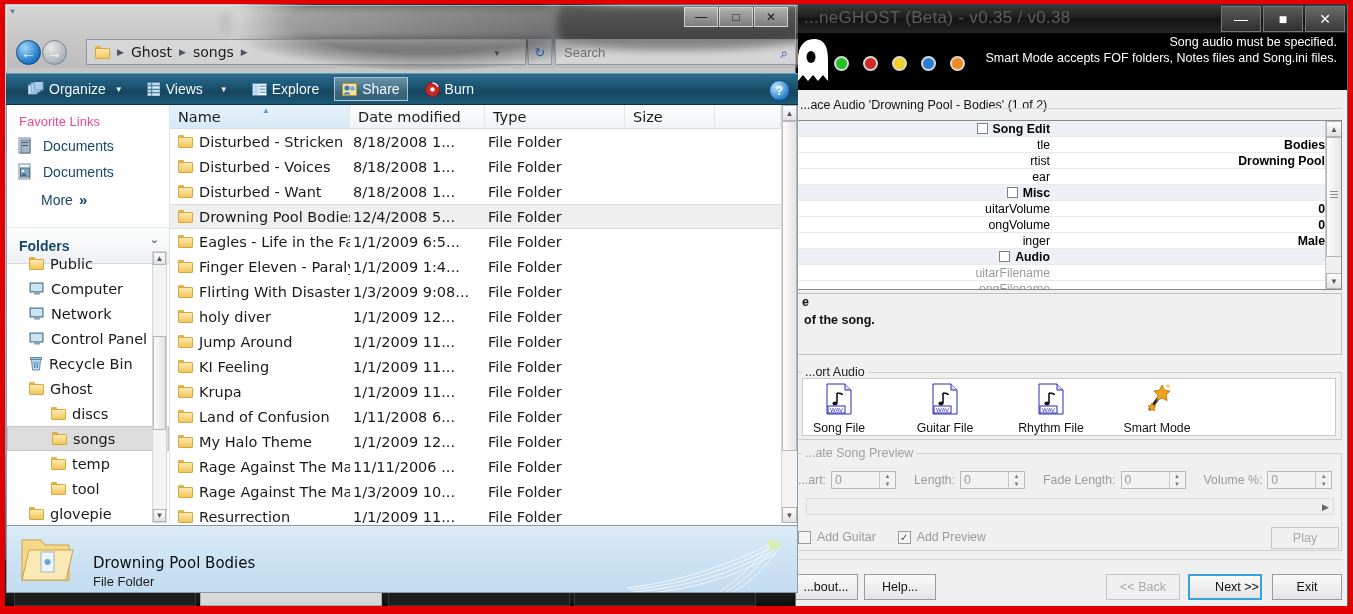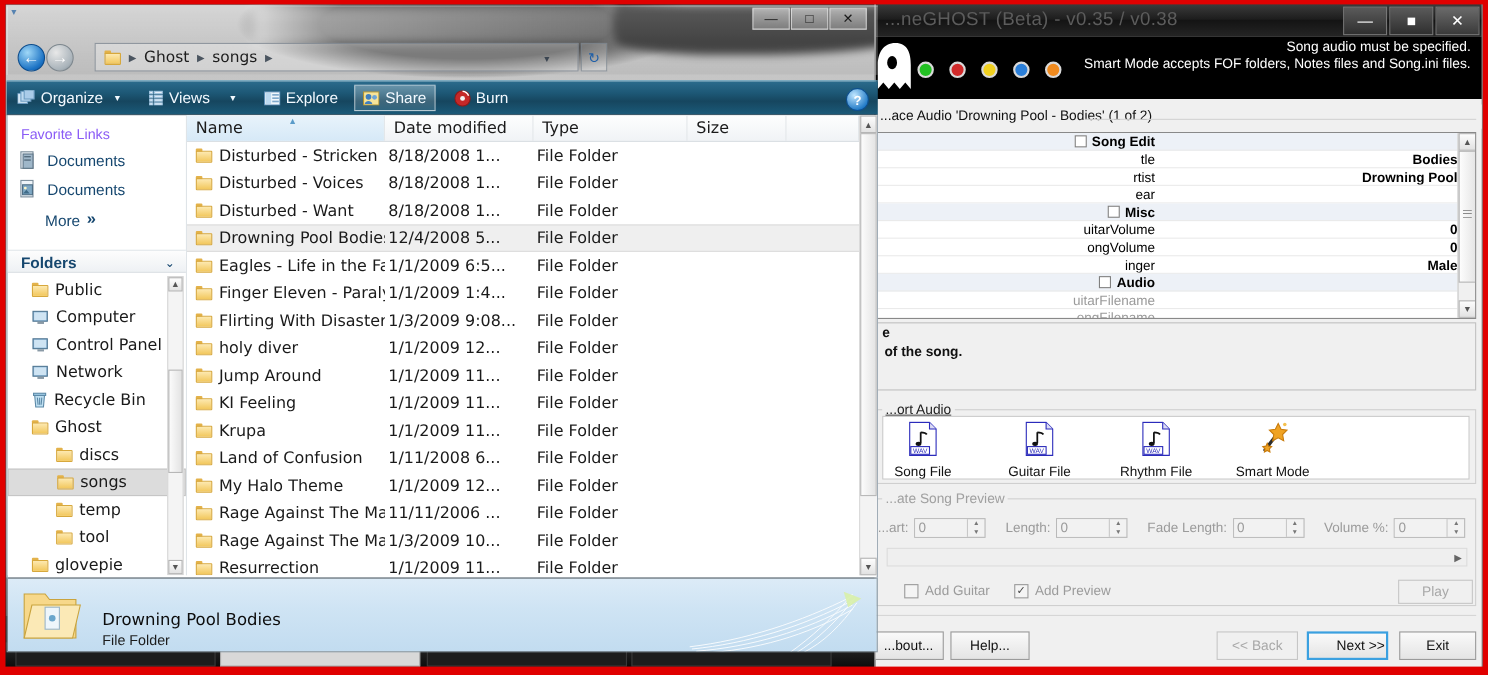--- a/index.html
+++ b/index.html
@@ -134,21 +134,21 @@
   
   #prev-grp{left:0px;top:450px;width:546px;height:98px;}
   .prevrow{position:absolute;left:2px;top:468px;display:flex;align-items:center;gap:6px;font-size:12.3px;color:#9b9b9b;}
   .spin{display:flex;height:18px;border:1px solid #b9b9b9;background:#f2f2f2;box-sizing:border-box;}
   .spin .val{width:44px;font-size:12.3px;color:#9b9b9b;padding-left:3px;display:flex;align-items:center;background:#f2f2f2;}
   .spin .arrows{width:15px;border-left:1px solid #c8c8c8;display:flex;flex-direction:column;}
   .spin .arrows div{flex:1;display:flex;align-items:center;justify-content:center;font-size:6px;color:#777;}
   .slider{position:absolute;left:10px;top:495px;width:528px;height:17px;
     background:#efefef;border:1px solid #dcdcdc;box-sizing:border-box;}
   .slider .knob{position:absolute;right:4px;top:3px;font-size:9px;color:#666;}
-  .chkrow{position:absolute;left:2px;top:527px;display:flex;align-items:center;gap:6px;font-size:12.3px;color:#9b9b9b;padding-left:24px;}
+  .chkrow{position:absolute;left:2px;top:527px;display:flex;align-items:center;gap:6px;font-size:12.3px;color:#9b9b9b;}
   .chk{width:13px;height:13px;border:1px solid #9a9a9a;background:#f4f4f4;display:flex;
        align-items:center;justify-content:center;font-size:10px;color:#444;box-sizing:border-box;}
   .btn{
     border:1px solid #9a9a9a;background:linear-gradient(180deg,#fafafa,#e4e4e4);
     font-size:12.5px;color:#111;display:flex;align-items:center;justify-content:center;
     box-sizing:border-box;
   }
   .btn.dis{color:#a8a8a8;background:#f0f0f0;border-color:#c6c6c6;}
   .btn.def{border:2px solid #3aa0e0;padding-left:24px;}
   #play-btn{position:absolute;right:8px;top:524px;width:68px;height:22px;}
@@ -206,45 +206,45 @@
     background:rgba(255,255,255,.34);border:1px solid rgba(120,130,140,.7);
     box-sizing:border-box;display:flex;align-items:center;
   }
   .search-ph{font-size:13px;color:#6d6d6d;padding-left:8px;font-style:normal;}
   .search-mag{position:absolute;right:9px;top:5px;font-size:14px;color:#2a5f9e;}
 
   .toolbar{
     position:absolute;left:0px;top:68px;width:792px;height:32px;
     background:linear-gradient(180deg,#2b6b8c 0%, #1d5876 35%, #16465f 60%, #1b5a79 100%);
     border-top:1px solid #5e9fbd;border-bottom:1px solid #0e3145;box-sizing:border-box;
-    display:flex;align-items:center;
+    display:flex;align-items:center;padding-left:12px;
   }
   .tbitem{display:flex;align-items:center;gap:5px;height:24px;padding:0 7px;margin-left:3px;
     color:#f2f9ff;font-size:14px;box-sizing:border-box;}
   .tbitem.active{background:linear-gradient(180deg,rgba(255,255,255,.30),rgba(255,255,255,.10));
     border:1px solid rgba(255,255,255,.55);}
   .tb-caret{font-size:8px;margin-left:4px;}
   .helpq{position:absolute;right:8px;top:6px;width:19px;height:19px;border-radius:50%;
     background:radial-gradient(circle at 35% 30%,#bfe6ff,#1f79c6 75%);
     border:1px solid #0e4f8e;color:#fff;font-size:12px;font-weight:bold;
     display:flex;align-items:center;justify-content:center;}
 
   .ex-body{position:absolute;left:0px;top:100px;width:792px;height:420px;background:#fff;
     border-left:1px solid #8a9aa6;border-right:1px solid #8a9aa6;box-sizing:border-box;}
 
   
   .navpane{position:absolute;left:0;top:0;width:163px;height:418px;background:#fff;
     border-right:1px solid #dfe4e8;box-sizing:border-box;}
-  .fav-title{position:absolute;left:12px;top:9px;font-size:13px;color:#8b5cf6;}
+  .fav-title{position:absolute;left:12px;top:9px;font-size:13px;color:#ec4899;}
   .favitem{position:absolute;left:10px;display:flex;align-items:center;gap:8px;
     font-size:14px;color:#16476f;}
   .favicon{width:18px;height:18px;position:relative;}
-  .folders-hdr{position:absolute;left:0;top:122px;width:162px;height:21px;
+  .folders-hdr{position:absolute;left:0;top:122px;width:162px;height:37px;
     background:linear-gradient(180deg,#fdfdfd,#eef1f4);border-top:1px solid #e2e6ea;
-    border-bottom:1px solid #d7dce1;box-sizing:border-box;display:flex;align-items:flex-end;}
+    border-bottom:1px solid #d7dce1;box-sizing:border-box;display:flex;align-items:center;}
   .folders-lbl{margin-left:12px;font-size:14px;color:#16476f;font-weight:bold;}
   .folders-chev{position:absolute;right:10px;top:5px;font-size:11px;color:#16476f;}
   .tree{position:absolute;left:0;top:146px;width:162px;height:272px;overflow:hidden;}
   .tnode{display:flex;align-items:center;gap:6px;height:25px;font-size:14.5px;color:#1a1a1a;
     font-family:"DejaVu Sans",sans-serif;}
   .tnode.sel{background:#dcdcdc;border:1px solid #c6c6c6;box-sizing:border-box;}
   .tree-sb{position:absolute;right:2px;top:0;width:15px;height:272px;background:#f4f4f4;
     border:1px solid #d5d5d5;box-sizing:border-box;}
   .tree-thumb{position:absolute;left:0;top:84px;width:13px;height:94px;
     background:linear-gradient(90deg,#fbfbfb,#e3e3e3);border:1px solid #b7b7b7;box-sizing:border-box;}
@@ -393,21 +393,21 @@
         <div class="sb-grip"></div>
         <div class="sb-arrow" style="position:absolute;left:0;bottom:0;">▼</div>
       </div>
     </div>
 
     <div class="descpane"></div>
     <div class="desc-t">e</div>
     <div class="desc-b">of the song.</div>
 
     <div class="grp" id="import-grp"></div>
-    <div class="grp-label" style="left:6px;top:362px;text-decoration:underline;">...ort Audio</div>
+    <div class="grp-label" style="left:6px;top:362px;">...ort Audio</div>
     <div class="imp-inner"></div>
     <div class="imp-items" id="imp-items">
         <div class="imp-item"><svg class="wavicon" viewBox="0 0 28 32">
             <path d="M2 1 L20 1 L26 7 L26 31 L2 31 Z" fill="#ffffff" stroke="#2b2bbb"></path>
             <path d="M20 1 L20 7 L26 7" fill="#dcdcf5" stroke="#2b2bbb"></path>
             <path d="M12 10 L12 20" stroke="#111" stroke-width="1.6"></path>
             <path d="M12 10 C15 10 17 11 17.5 12" stroke="#111" stroke-width="1.6" fill="none"></path>
             <ellipse cx="10" cy="20.5" rx="2.6" ry="2" fill="#111"></ellipse>
             <rect x="3" y="23" width="17" height="7" fill="#ffffff" stroke="#2b2bbb"></rect>
             <text x="11.5" y="28.6" font-size="6" text-anchor="middle" fill="#2b2bbb" font-family="Liberation Sans">WAV</text>
@@ -522,20 +522,24 @@
           <div class="body"></div>
       </div>
       <span class="crumb-sep">▶</span>
       <span class="crumb">Ghost</span>
       <span class="crumb-sep">▶</span>
       <span class="crumb">songs</span>
       <span class="crumb-sep">▶</span>
       <span class="addr-drop">▼</span>
     </div>
     <div class="refresh">↻</div>
+    <div class="searchbox">
+      <span class="search-ph">Search</span>
+      <span class="search-mag">⌕</span>
+    </div>
 
     <div class="toolbar">
       <div class="tbitem">
         <svg width="16" height="15" viewBox="0 0 16 15">
           <rect x="0" y="3" width="9" height="9" fill="#d7e8f6" stroke="#6f9ec4"></rect>
           <rect x="3" y="1" width="9" height="9" fill="#bcd9f0" stroke="#6f9ec4"></rect>
           <rect x="6" y="-1" width="9" height="9" fill="#a9cbe9" stroke="#6f9ec4"></rect>
         </svg>
         <span>Organize</span>
         <span class="tb-caret">▼</span>
@@ -637,29 +641,29 @@
                   <rect x="5" y="10.5" width="6" height="2" fill="#8a9aa6"></rect>
                 </svg>
                 <span>Computer</span>
               </div>
               <div class="tnode" style="padding-left: 22px;">
                 <svg width="16" height="14" viewBox="0 0 16 14">
                   <rect x="1" y="1" width="13" height="9" fill="#8fb9da" stroke="#4d738f"></rect>
                   <rect x="2" y="2" width="11" height="7" fill="#cfe4f3"></rect>
                   <rect x="5" y="10.5" width="6" height="2" fill="#8a9aa6"></rect>
                 </svg>
-                <span>Control Panel</span>
+                <span>Network</span>
               </div>
               <div class="tnode" style="padding-left: 22px;">
                 <svg width="16" height="14" viewBox="0 0 16 14">
                   <rect x="1" y="1" width="13" height="9" fill="#8fb9da" stroke="#4d738f"></rect>
                   <rect x="2" y="2" width="11" height="7" fill="#cfe4f3"></rect>
                   <rect x="5" y="10.5" width="6" height="2" fill="#8a9aa6"></rect>
                 </svg>
-                <span>Network</span>
+                <span>Control Panel</span>
               </div>
               <div class="tnode" style="padding-left: 22px;">
                 <svg width="14" height="15" viewBox="0 0 14 15">
                   <path d="M2.5 3 L11.5 3 L10.5 14 L3.5 14 Z" fill="#bfe0f2" stroke="#5d8aa8"></path>
                   <rect x="1.5" y="1.5" width="11" height="2" fill="#9ec9e4" stroke="#5d8aa8"></rect>
                   <path d="M5 5.5 L5.6 12 M7 5.5 L7 12 M9 5.5 L8.4 12" stroke="#5d8aa8" fill="none"></path>
                 </svg>
                 <span>Recycle Bin</span>
               </div>
               <div class="tnode" style="padding-left: 22px;">

